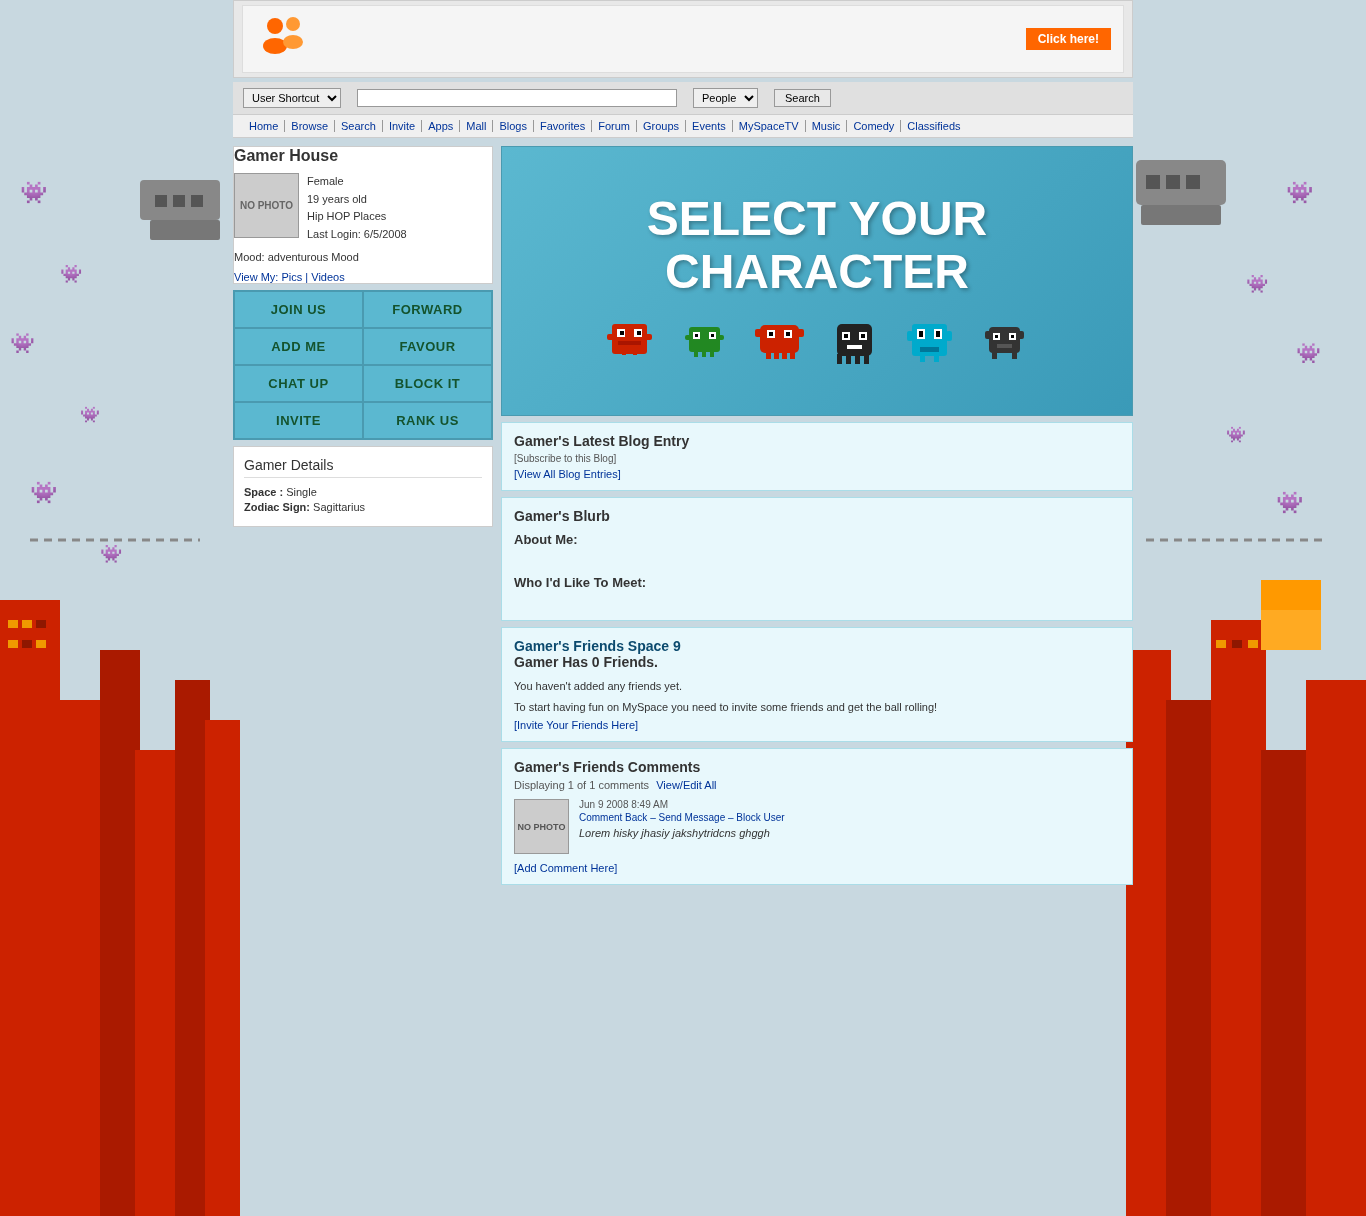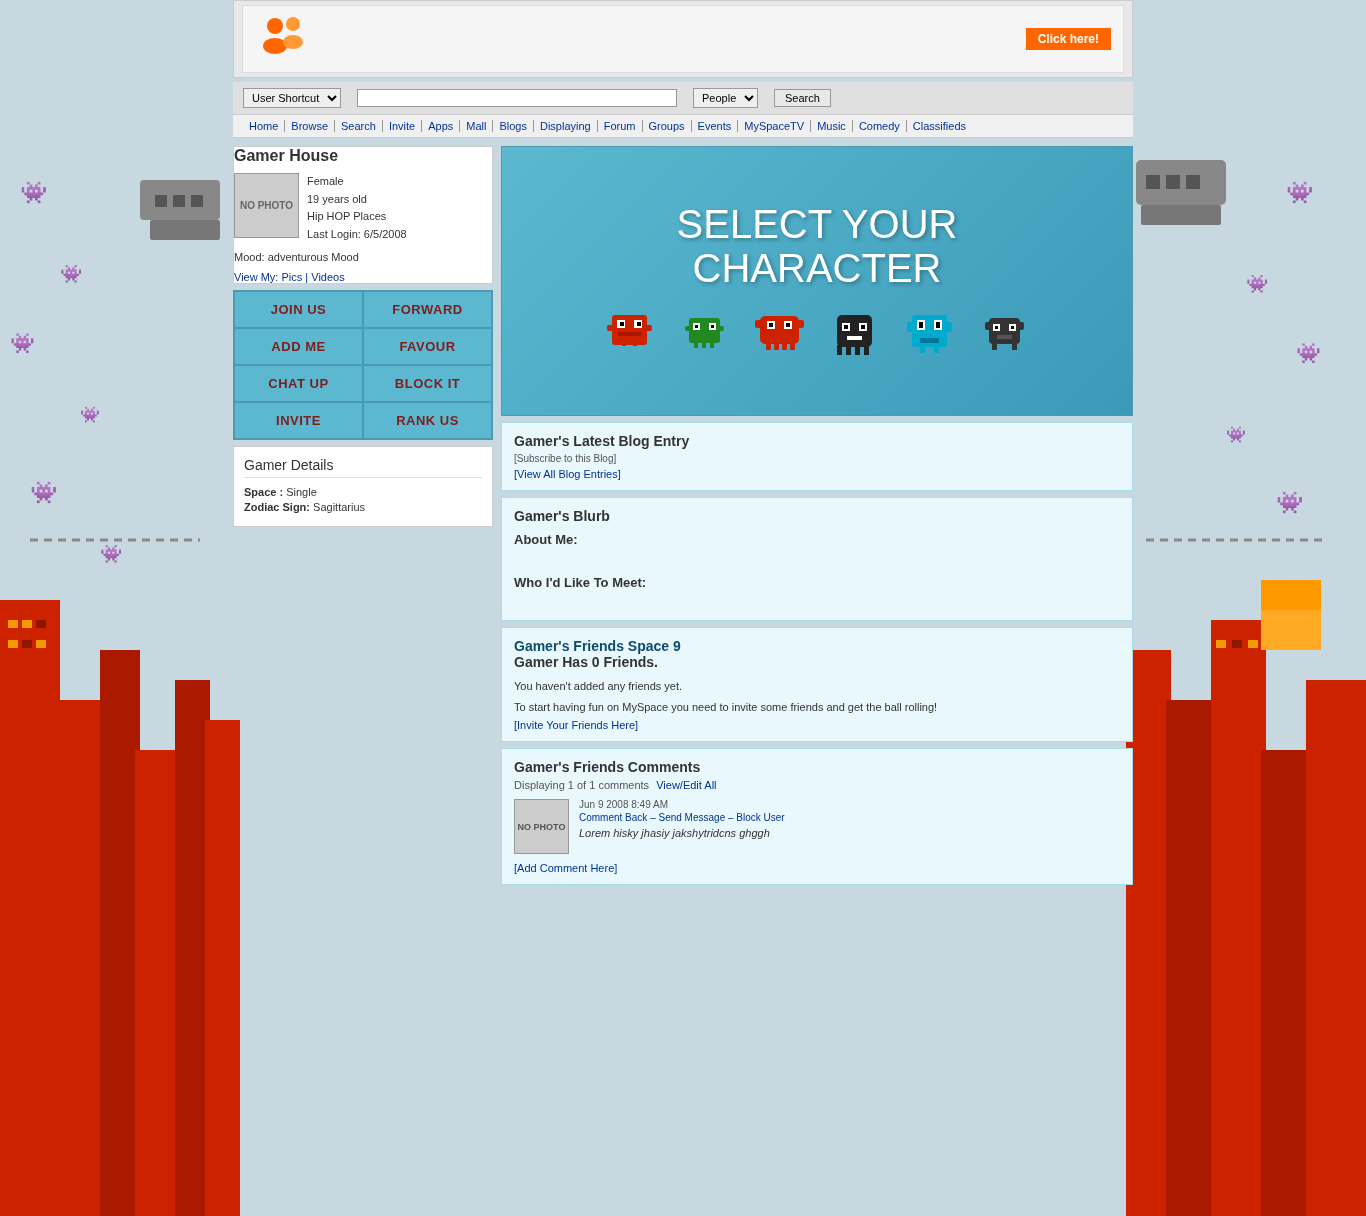--- a/index.html
+++ b/index.html
@@ -161,21 +161,21 @@
     
     .action-buttons {
       background: #5bb8d0;
       border: 1px solid #4a9ab0;
       display: grid;
       grid-template-columns: 1fr 1fr;
       gap: 0;
     }
     .action-btn {
       background: #5bb8d0;
-      color: #7f1d1d;
+      color: #14532d;
       text-align: center;
       padding: 10px 6px;
       font-size: 13px;
       font-weight: bold;
       cursor: pointer;
       border: 1px solid #4a9ab0;
       letter-spacing: 0.5px;
       text-transform: uppercase;
     }
 
@@ -214,22 +214,22 @@
       border: 1px solid #4a9ab0;
       padding: 15px;
       text-align: center;
       min-height: 270px;
       display: flex;
       flex-direction: column;
       align-items: center;
       justify-content: center;
     }
     .character-select-title {
-      font-size: 40px;
-      font-weight: normal;
+      font-size: 48px;
+      font-weight: bold;
       color: white;
       text-transform: uppercase;
       font-family: Arial, sans-serif;
       text-shadow: 2px 2px 4px rgba(0,0,0,0.3);
       line-height: 1.1;
       margin-bottom: 20px;
     }
     .characters-row {
       display: flex;
       gap: 20px;
@@ -467,21 +467,21 @@
   </div>
 
   <div class="nav-bar">
     <a>Home</a>
     <a>Browse</a>
     <a>Search</a>
     <a>Invite</a>
     <a>Apps</a>
     <a>Mall</a>
     <a>Blogs</a>
-    <a>Displaying</a>
+    <a>Favorites</a>
     <a>Forum</a>
     <a>Groups</a>
     <a>Events</a>
     <a>MySpaceTV</a>
     <a>Music</a>
     <a>Comedy</a>
     <a>Classifieds</a>
   </div>
 
   <div class="main-content">

